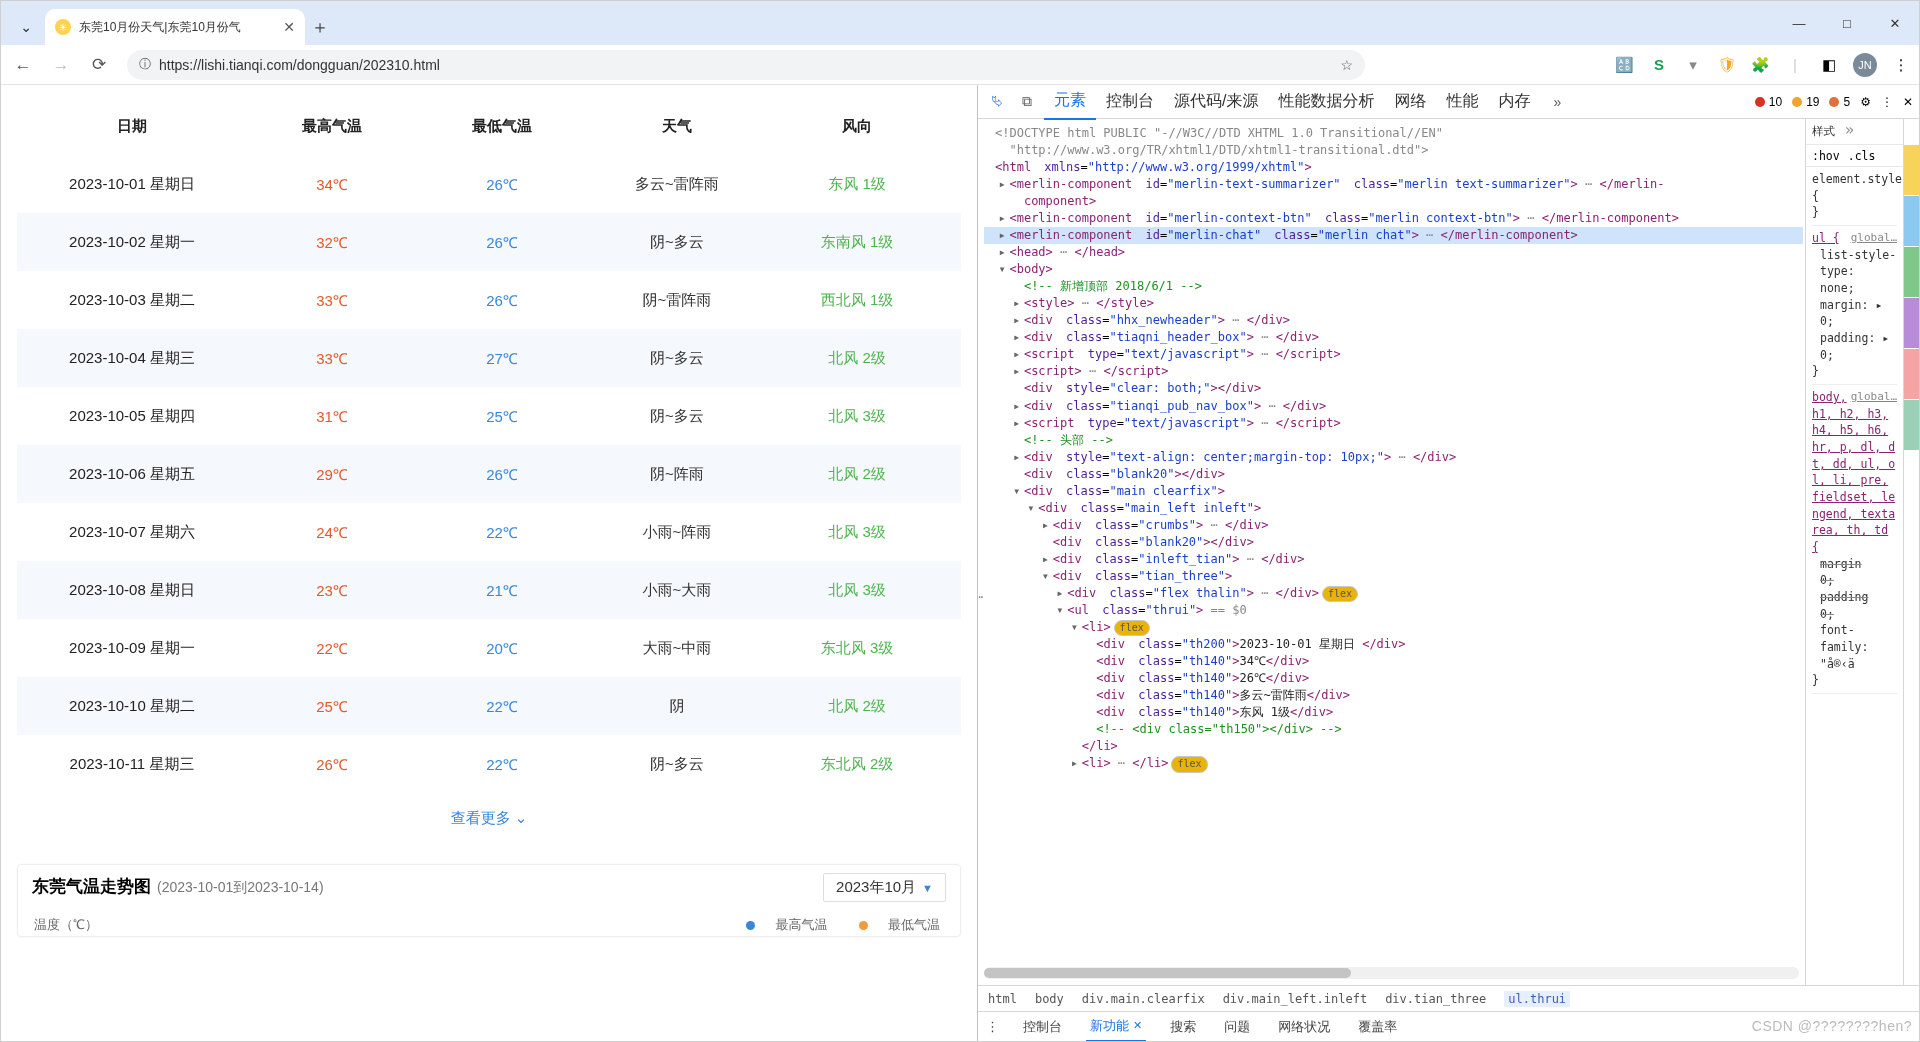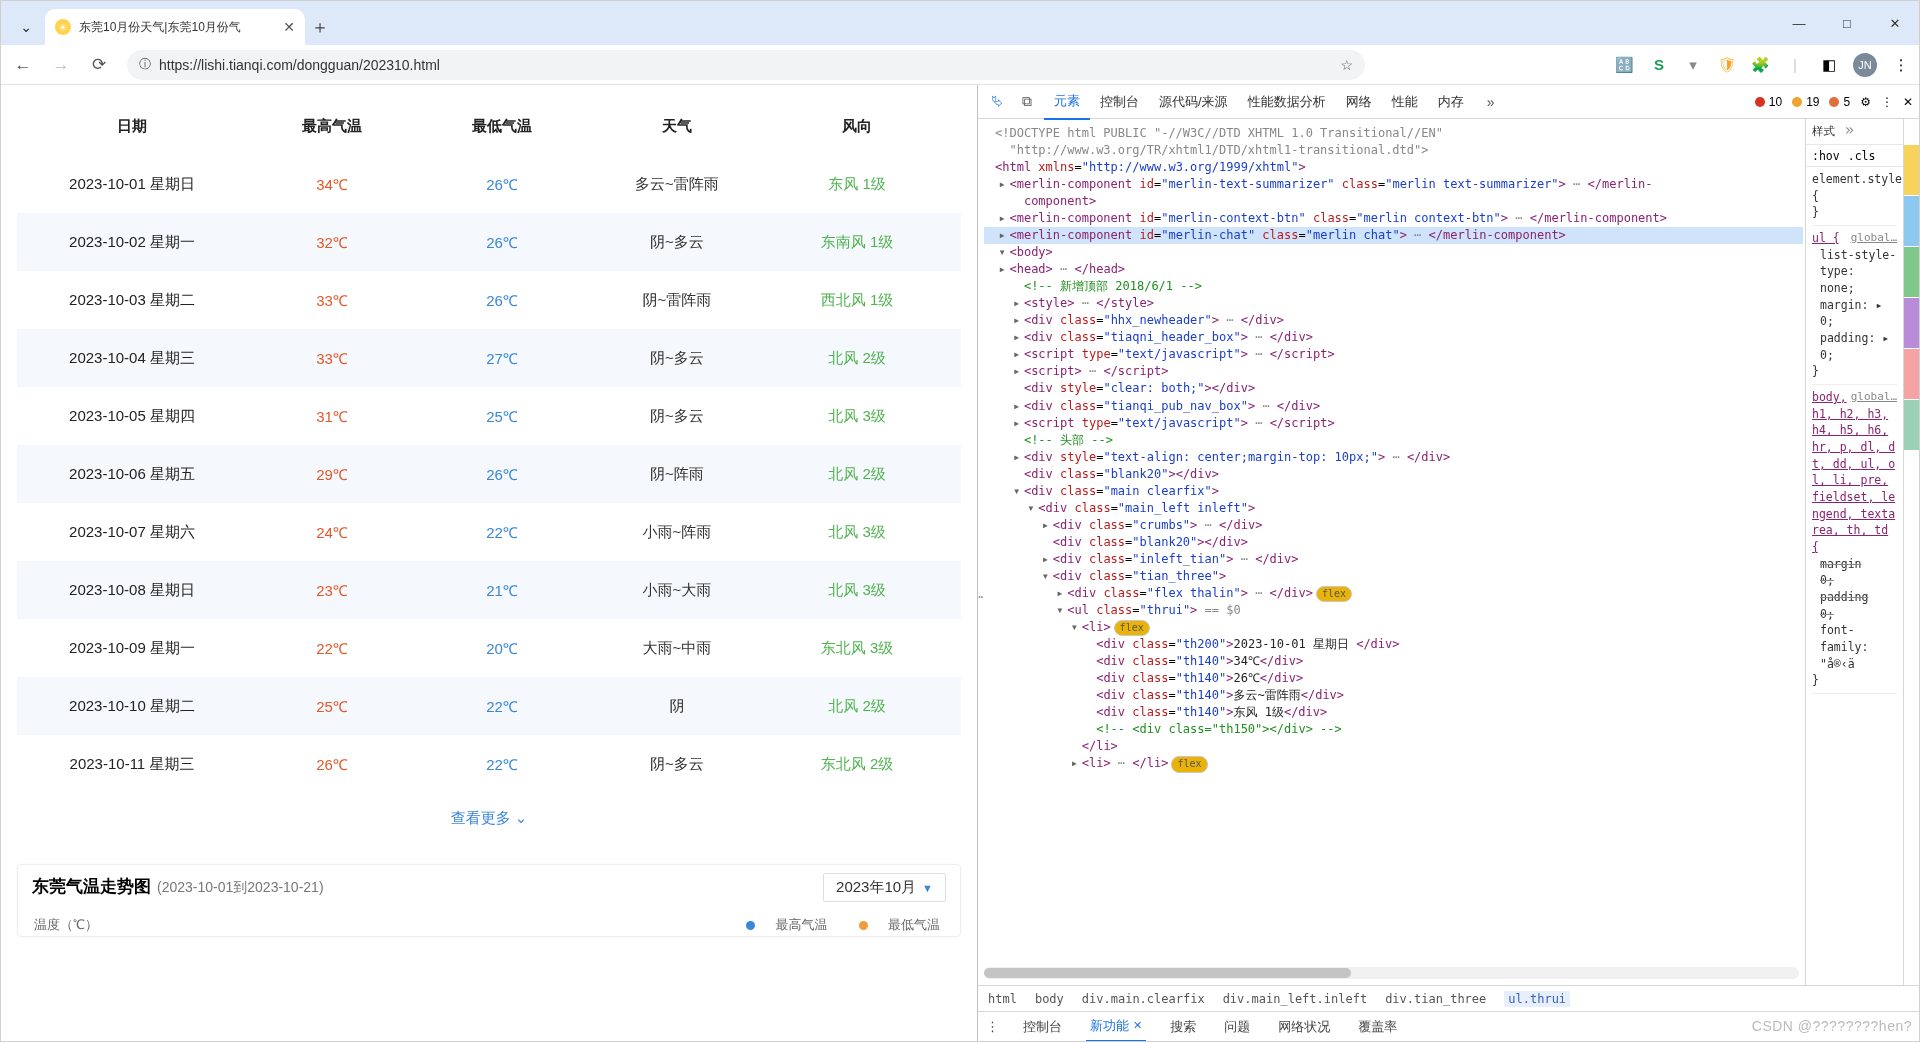--- a/index.html
+++ b/index.html
@@ -56,33 +56,33 @@
 .card-h .sel { margin-left:auto; color:#333; font-size:15px; display:flex; align-items:center; gap:6px; border:1px solid #ddd; padding:4px 12px; border-radius:2px; }
 .card-h .sel .tri { color:#3a86d8; font-size:11px; }
 .legend { display:flex; justify-content:space-between; align-items:center; padding:14px 6px 0 2px; font-size:13px; color:#666; }
 .legend .keys span { display:inline-flex; align-items:center; gap:6px; margin-left:14px; }
 .dot { width:9px; height:9px; border-radius:50%; display:inline-block; }
 .dot.hi { background:#3a86d8; } .dot.lo { background:#f39a3d; }
 
 
 .mono { font-family:Consolas,Menlo,monospace; font-size:12px; }
 .dt-toolbar { height:34px; display:flex; align-items:center; border-bottom:1px solid #d7d7d7; padding:0 6px; gap:4px; }
-.dt-toolbar .tb { padding:0 10px; height:36px; display:flex; align-items:center; color:#333; font-size:13px; }
+.dt-toolbar .tb { padding:0 10px; height:36px; display:flex; align-items:center; color:#333; font-size:16px; }
 .dt-toolbar .tb.active { color:#1a73e8; border-bottom:2px solid #1a73e8; }
 .dt-toolbar .ico { width:26px; display:flex; align-items:center; justify-content:center; color:#555; font-size:14px; }
 .dt-toolbar .ico.a { color:#1a73e8; }
 .dt-toolbar .warns { margin-left:auto; display:flex; gap:10px; align-items:center; font-size:12px; }
 .badge { display:inline-flex; align-items:center; gap:4px; }
 .bdot { width:10px; height:10px; border-radius:50%; display:inline-block; }
 .bdot.err{background:#d93025;} .bdot.warn{background:#f0a32e;} .bdot.flag{background:#e06f3c;}
 
 .dt-main { flex:1; display:flex; min-height:0; }
 .dom { flex:1; overflow:auto; padding:6px 2px 6px 6px; line-height:1.42; }
 .dom .l { white-space:pre; }
-.tag { color:#8a2372; } .attr{ color:#b91c1c; } .val{ color:#1a3ec8; } .cmt{ color:#1f8f1f; } .txt{ color:#222; } .gray{color:#888;}
+.tag { color:#8a2372; } .attr{ color:#4c1d95;margin-left:6px; } .val{ color:#1a3ec8; } .cmt{ color:#1f8f1f; } .txt{ color:#222; } .gray{color:#888;}
 .arrw { color:#666; display:inline-block; width:11px; }
 .sel-line { background:#cfe3fb; }
 .pill { display:inline-block; border:1px solid #c8c8c8; background:#eab308; border-radius:8px; font-size:10px; padding:0 5px; color:#555; margin-left:3px; }
 
 .styles { width:98px; border-left:1px solid #d7d7d7; display:flex; flex-direction:column; font-size:11.5px; }
 .styles .hdr { display:flex; align-items:center; height:26px; border-bottom:1px solid #e7e7e7; padding:0 6px; gap:10px; color:#555; }
 .styles .hdr .t1{color:#333;} .styles .hdr .more{color:#888;}
 .styles .filter { height:22px; border-bottom:1px solid #e7e7e7; display:flex; align-items:center; gap:8px; padding:0 6px; }
 .styles .body { flex:1; overflow:hidden; padding:4px 6px; color:#333; line-height:1.45; }
 .styles .prop { color:#333; }
@@ -238,21 +238,21 @@
             <div class="col-wd">东北风 2级</div>
           </div>
         </div>
       <div class="more">
         <span>查看更多</span><span class="arr"> ⌄</span>
       </div>
 
       <div class="card">
         <div class="card-h">
           <h3>东莞气温走势图</h3>
-          <span class="range">(2023-10-01到2023-10-21)</span>
+          <span class="range">(2023-10-01到2023-10-14)</span>
           <div class="sel">
             <span>2023年10月</span>
               <span class="tri">▼</span>
           </div>
         </div>
         <div class="legend">
           <span>温度（℃）</span>
           <span class="keys">
             <span>
                 <span class="dot hi"></span>
@@ -302,22 +302,22 @@
 
       <div class="dt-main">
         <div class="dom mono" id="dom" style="position:relative">
           <div class="l"><span class="arrw"> </span><span class="gray">&lt;!DOCTYPE html PUBLIC "-//W3C//DTD XHTML 1.0 Transitional//EN"</span></div>
             <div class="l">  <span class="arrw"> </span><span class="gray">"http://www.w3.org/TR/xhtml1/DTD/xhtml1-transitional.dtd"</span><span class="gray">&gt;</span></div>
             <div class="l"><span class="arrw"> </span><span class="tag">&lt;html</span> <span class="attr">xmlns</span>=<span class="val">"http://www.w3.org/1999/xhtml"</span><span class="tag">&gt;</span></div>
             <div class="l">  <span class="arrw">▸</span><span class="tag">&lt;merlin-component</span> <span class="attr">id</span>=<span class="val">"merlin-text-summarizer"</span> <span class="attr">class</span>=<span class="val">"merlin text-summarizer"</span><span class="tag">&gt;</span> <span class="gray">⋯</span> <span class="tag">&lt;/merlin-</span></div>
             <div class="l">    <span class="arrw"> </span><span class="tag">component&gt;</span></div>
             <div class="l">  <span class="arrw">▸</span><span class="tag">&lt;merlin-component</span> <span class="attr">id</span>=<span class="val">"merlin-context-btn"</span> <span class="attr">class</span>=<span class="val">"merlin context-btn"</span><span class="tag">&gt;</span> <span class="gray">⋯</span> <span class="tag">&lt;/merlin-component&gt;</span></div>
             <div class="l sel-line">  <span class="arrw">▸</span><span class="tag">&lt;merlin-component</span> <span class="attr">id</span>=<span class="val">"merlin-chat"</span> <span class="attr">class</span>=<span class="val">"merlin chat"</span><span class="tag">&gt;</span> <span class="gray">⋯</span> <span class="tag">&lt;/merlin-component&gt;</span></div>
+            <div class="l">  <span class="arrw">▸</span><span class="tag">&lt;head&gt;</span> <span class="gray">⋯</span> <span class="tag">&lt;/head&gt;</span></div>
             <div class="l">  <span class="arrw">▾</span><span class="tag">&lt;body&gt;</span></div>
-            <div class="l">  <span class="arrw">▸</span><span class="tag">&lt;head&gt;</span> <span class="gray">⋯</span> <span class="tag">&lt;/head&gt;</span></div>
             <div class="l">    <span class="arrw"> </span><span class="cmt">&lt;!-- 新增顶部 2018/6/1 --&gt;</span></div>
             <div class="l">    <span class="arrw">▸</span><span class="tag">&lt;style&gt;</span> <span class="gray">⋯</span> <span class="tag">&lt;/style&gt;</span></div>
             <div class="l">    <span class="arrw">▸</span><span class="tag">&lt;div</span> <span class="attr">class</span>=<span class="val">"hhx_newheader"</span><span class="tag">&gt;</span> <span class="gray">⋯</span> <span class="tag">&lt;/div&gt;</span></div>
             <div class="l">    <span class="arrw">▸</span><span class="tag">&lt;div</span> <span class="attr">class</span>=<span class="val">"tiaqni_header_box"</span><span class="tag">&gt;</span> <span class="gray">⋯</span> <span class="tag">&lt;/div&gt;</span></div>
             <div class="l">    <span class="arrw">▸</span><span class="tag">&lt;script</span> <span class="attr">type</span>=<span class="val">"text/javascript"</span><span class="tag">&gt;</span> <span class="gray">⋯</span> <span class="tag">&lt;/script&gt;</span></div>
             <div class="l">    <span class="arrw">▸</span><span class="tag">&lt;script&gt;</span> <span class="gray">⋯</span> <span class="tag">&lt;/script&gt;</span></div>
             <div class="l">    <span class="arrw"> </span><span class="tag">&lt;div</span> <span class="attr">style</span>=<span class="val">"clear: both;"</span><span class="tag">&gt;&lt;/div&gt;</span></div>
             <div class="l">    <span class="arrw">▸</span><span class="tag">&lt;div</span> <span class="attr">class</span>=<span class="val">"tianqi_pub_nav_box"</span><span class="tag">&gt;</span> <span class="gray">⋯</span> <span class="tag">&lt;/div&gt;</span></div>
             <div class="l">    <span class="arrw">▸</span><span class="tag">&lt;script</span> <span class="attr">type</span>=<span class="val">"text/javascript"</span><span class="tag">&gt;</span> <span class="gray">⋯</span> <span class="tag">&lt;/script&gt;</span></div>
             <div class="l">    <span class="arrw"> </span><span class="cmt">&lt;!-- 头部 --&gt;</span></div>

